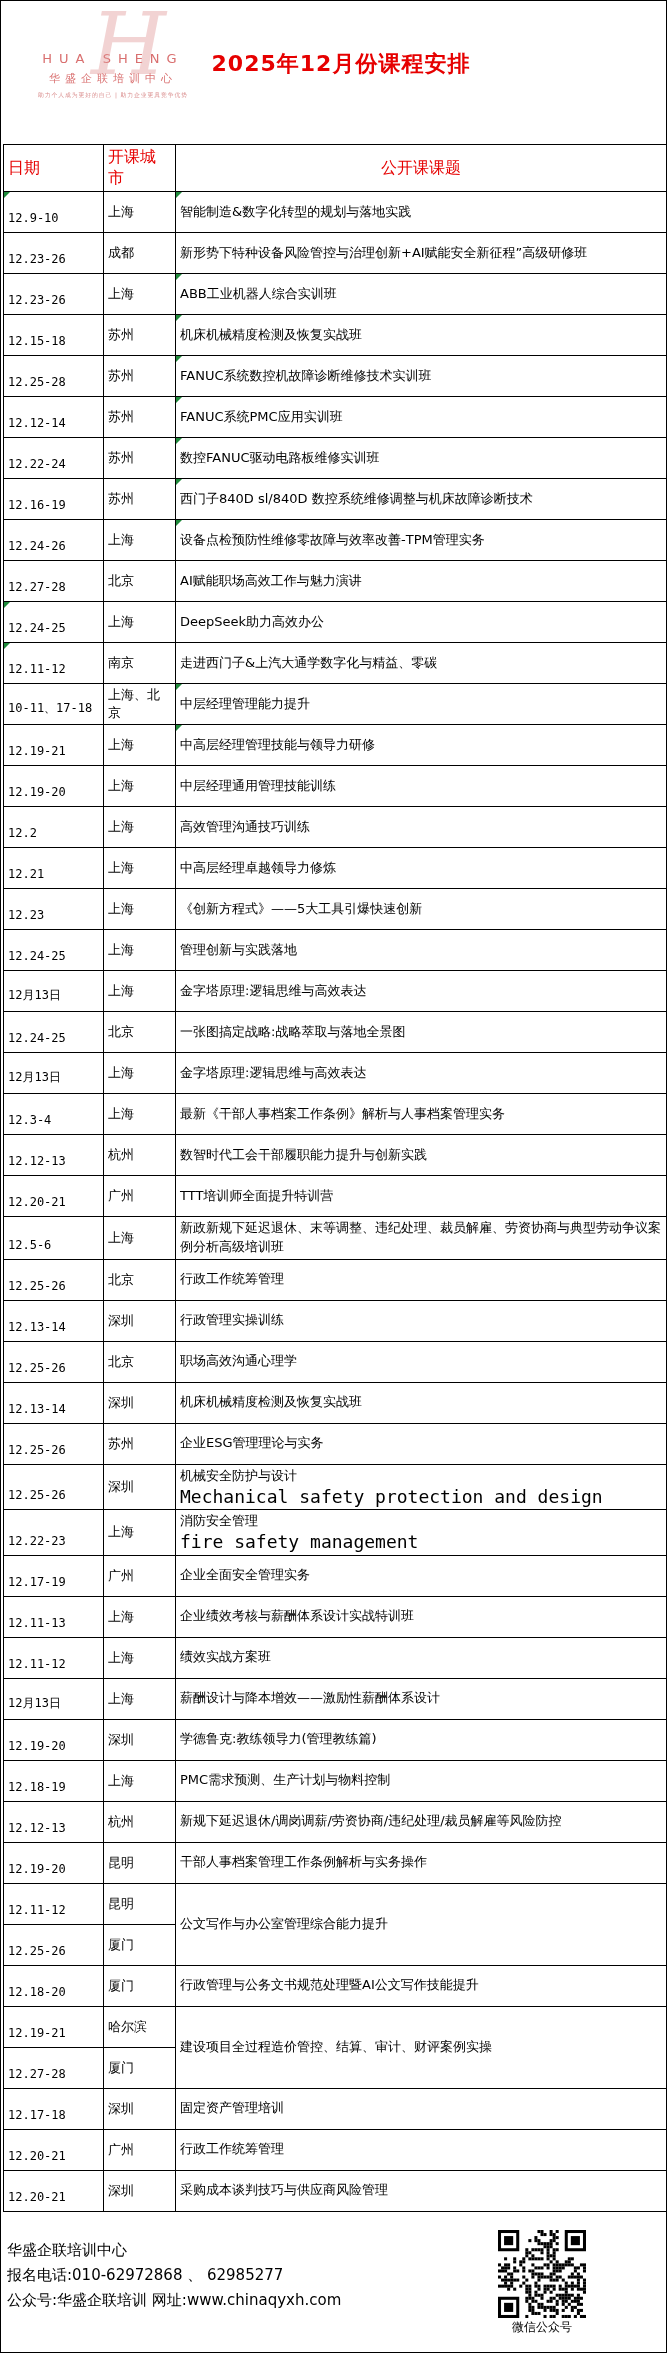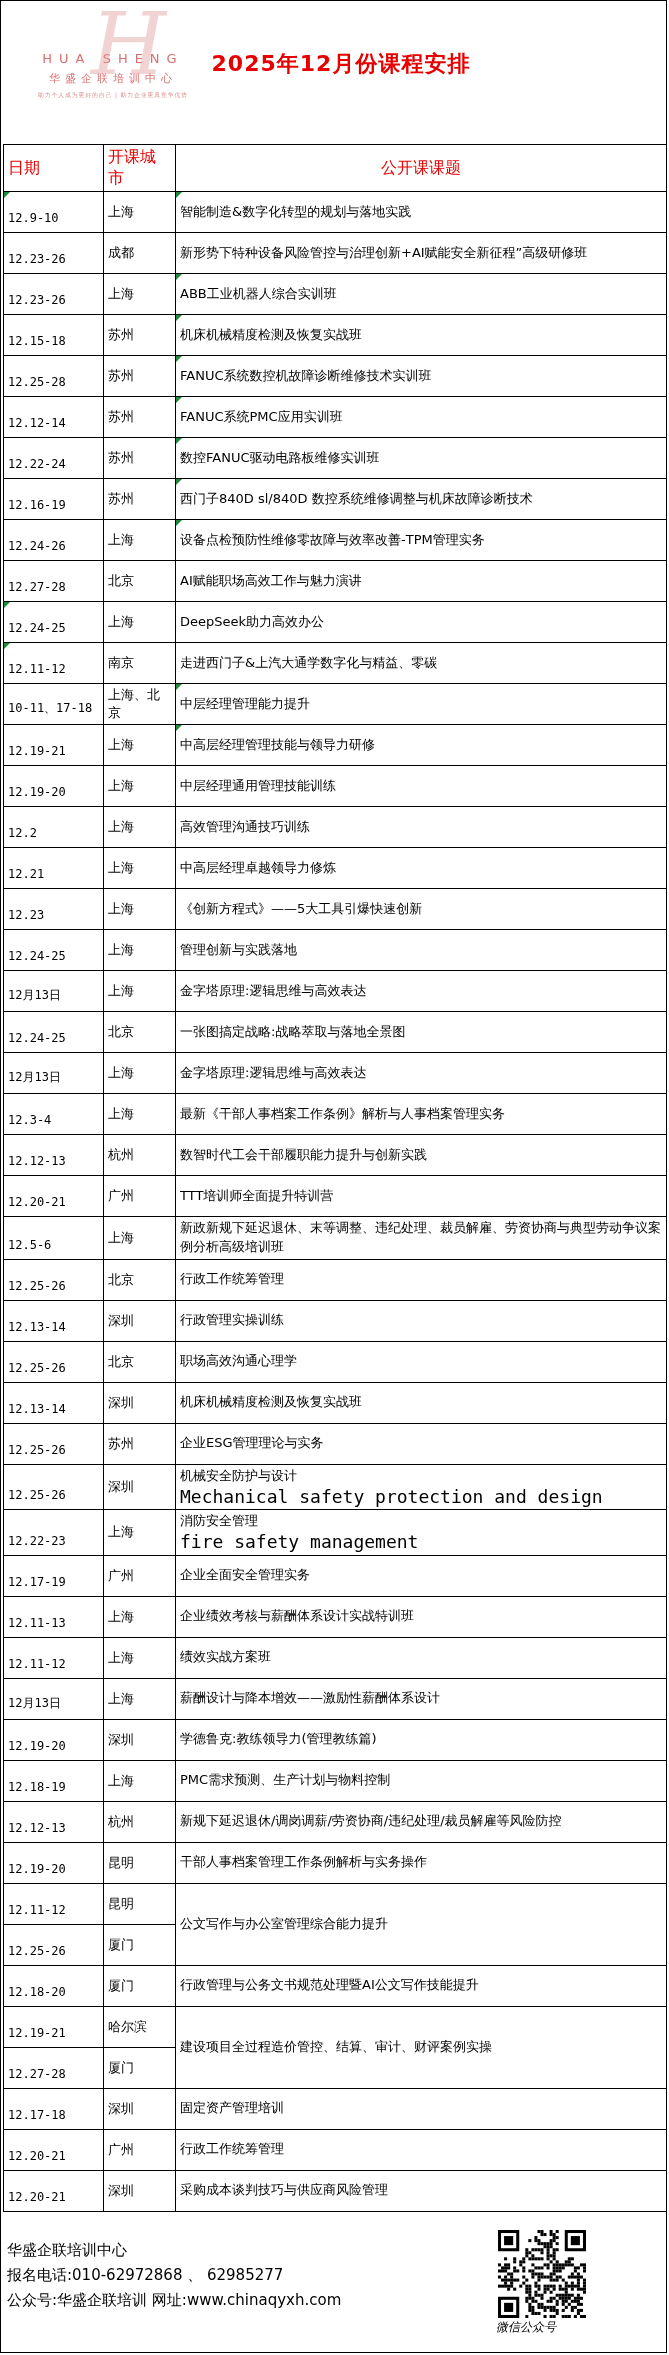--- a/index.html
+++ b/index.html
@@ -25,21 +25,21 @@
   td{font-size:13px;height:41px;padding:2px 4px;}
   td.c-date{font-family:"DejaVu Sans Mono","Liberation Mono",monospace;font-size:12px;vertical-align:bottom;padding-bottom:7px;white-space:nowrap;}
   td.c-city{vertical-align:middle;}
   td.c-topic{vertical-align:middle;line-height:1.45;}
   .topic-en{font-family:"DejaVu Sans Mono","Liberation Mono",monospace;font-size:18px;line-height:1.2;}
   td.gmark::before{content:"";position:absolute;top:0;left:0;border-top:6px solid #1f8a3b;border-right:6px solid transparent;}
 
   
   .footer{position:relative;padding:10px 0 0 6px;font-size:15px;line-height:25px;}
   .footer .note{margin-top:26px;}
-  .qr-wrap{position:absolute;top:0;right:78px;width:92px;text-align:left;font-style:italic;}
+  .qr-wrap{position:absolute;top:0;right:78px;width:92px;text-align:center;}
   .qr{width:88px;height:88px;display:block;margin:2px auto 0;}
   .qr-label{font-size:12px;line-height:18px;color:#000;}
 </style>
 </head>
 <body>
 
 <div class="sheet">
 
   <header class="top">
     <div class="logo">

